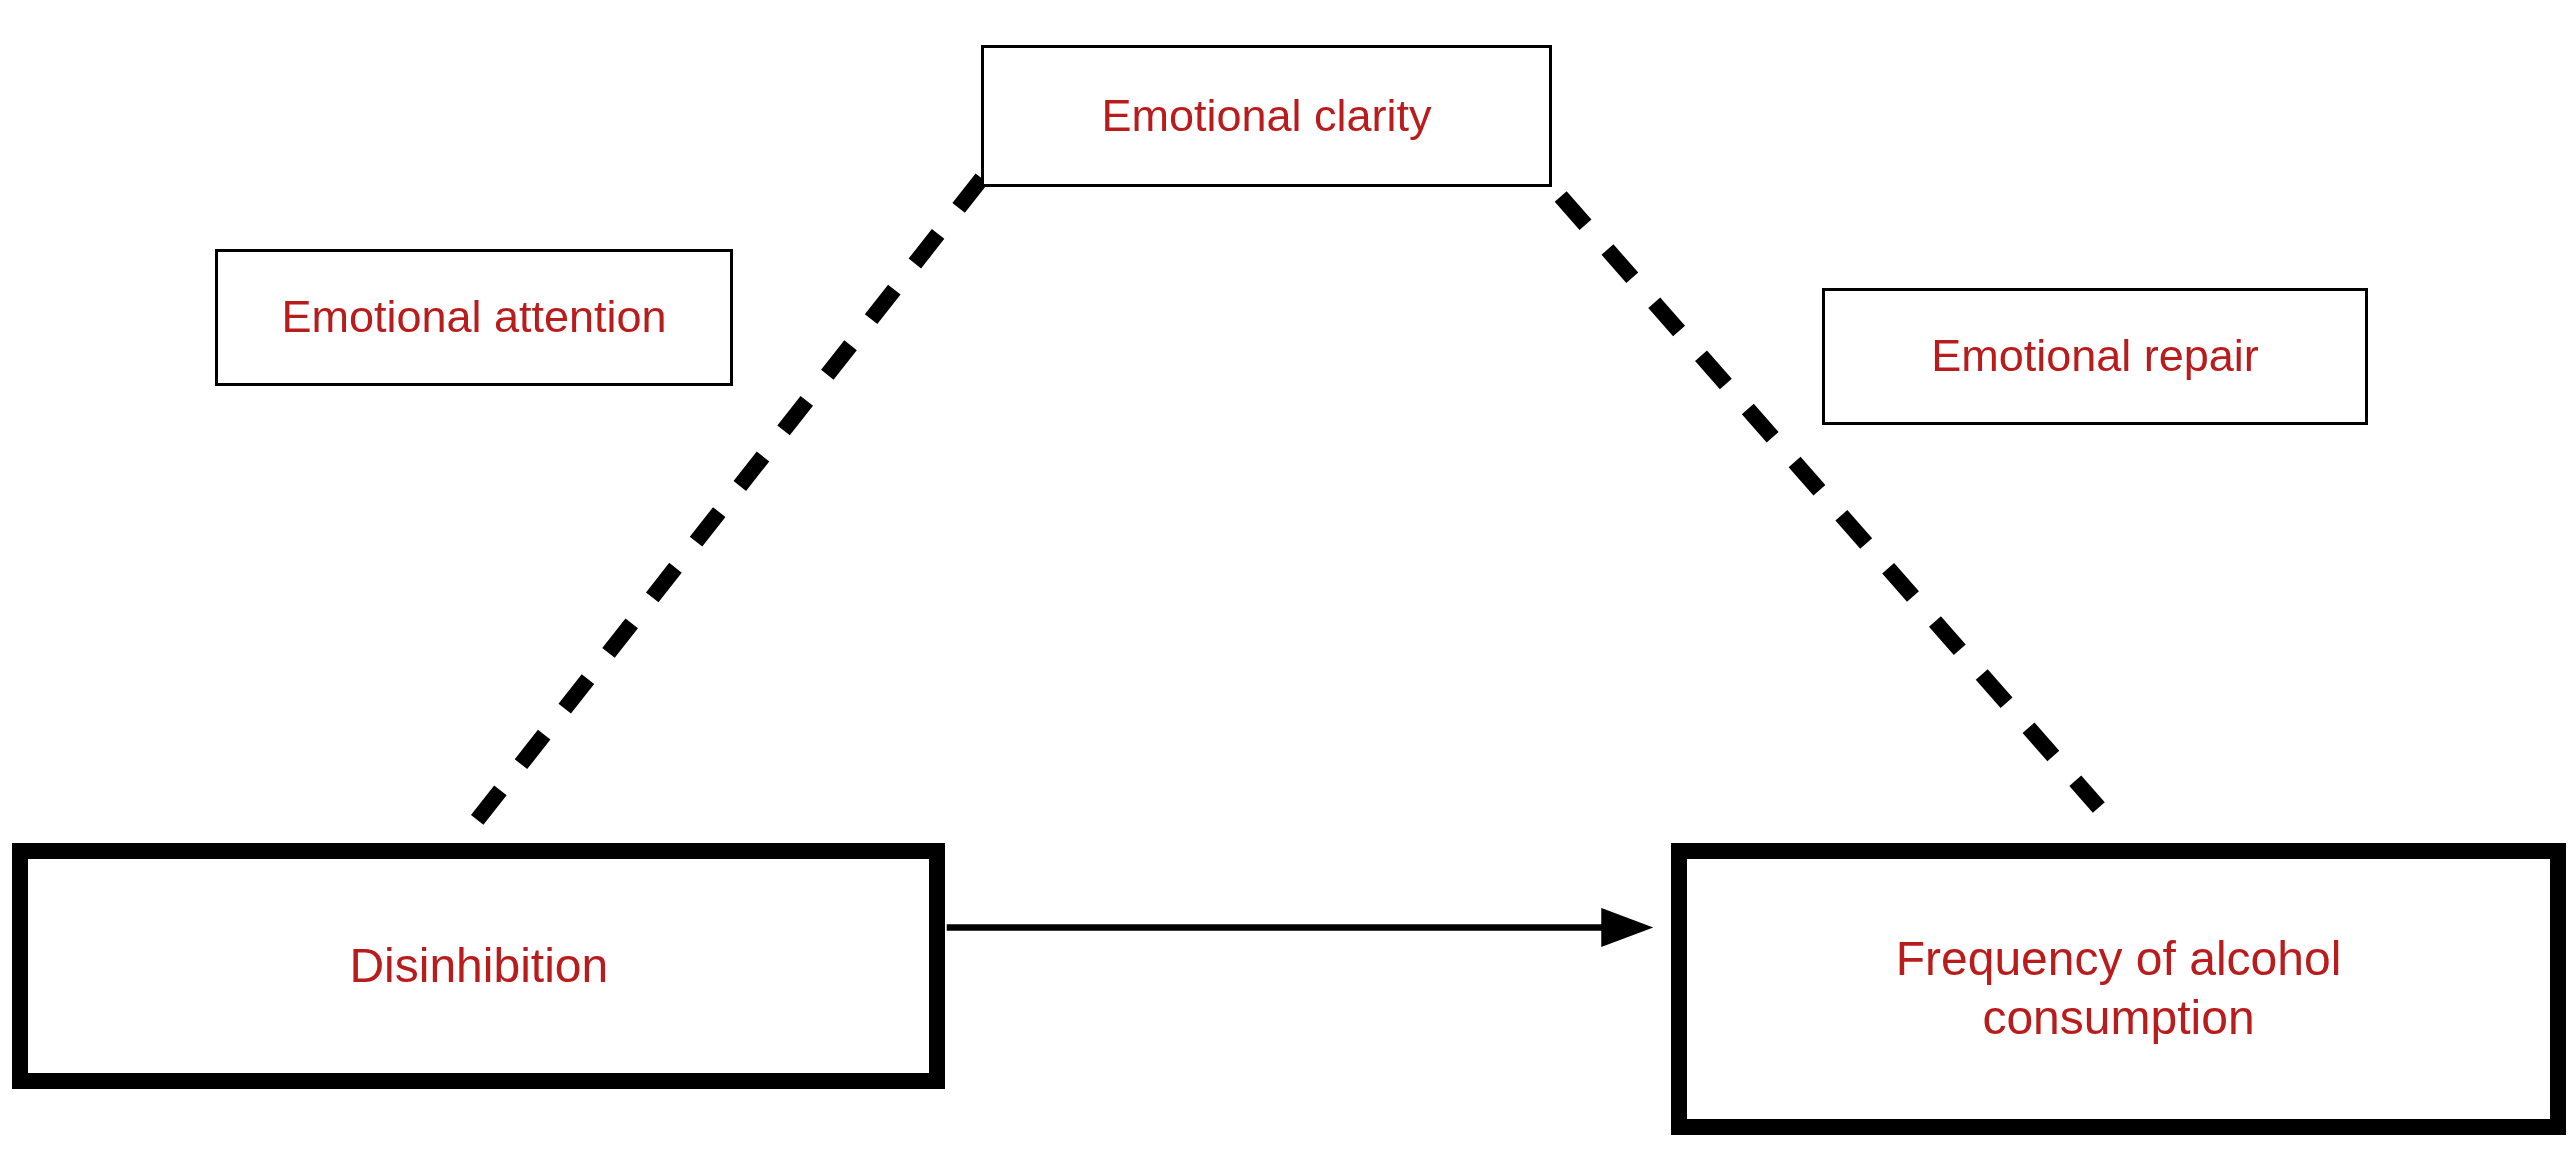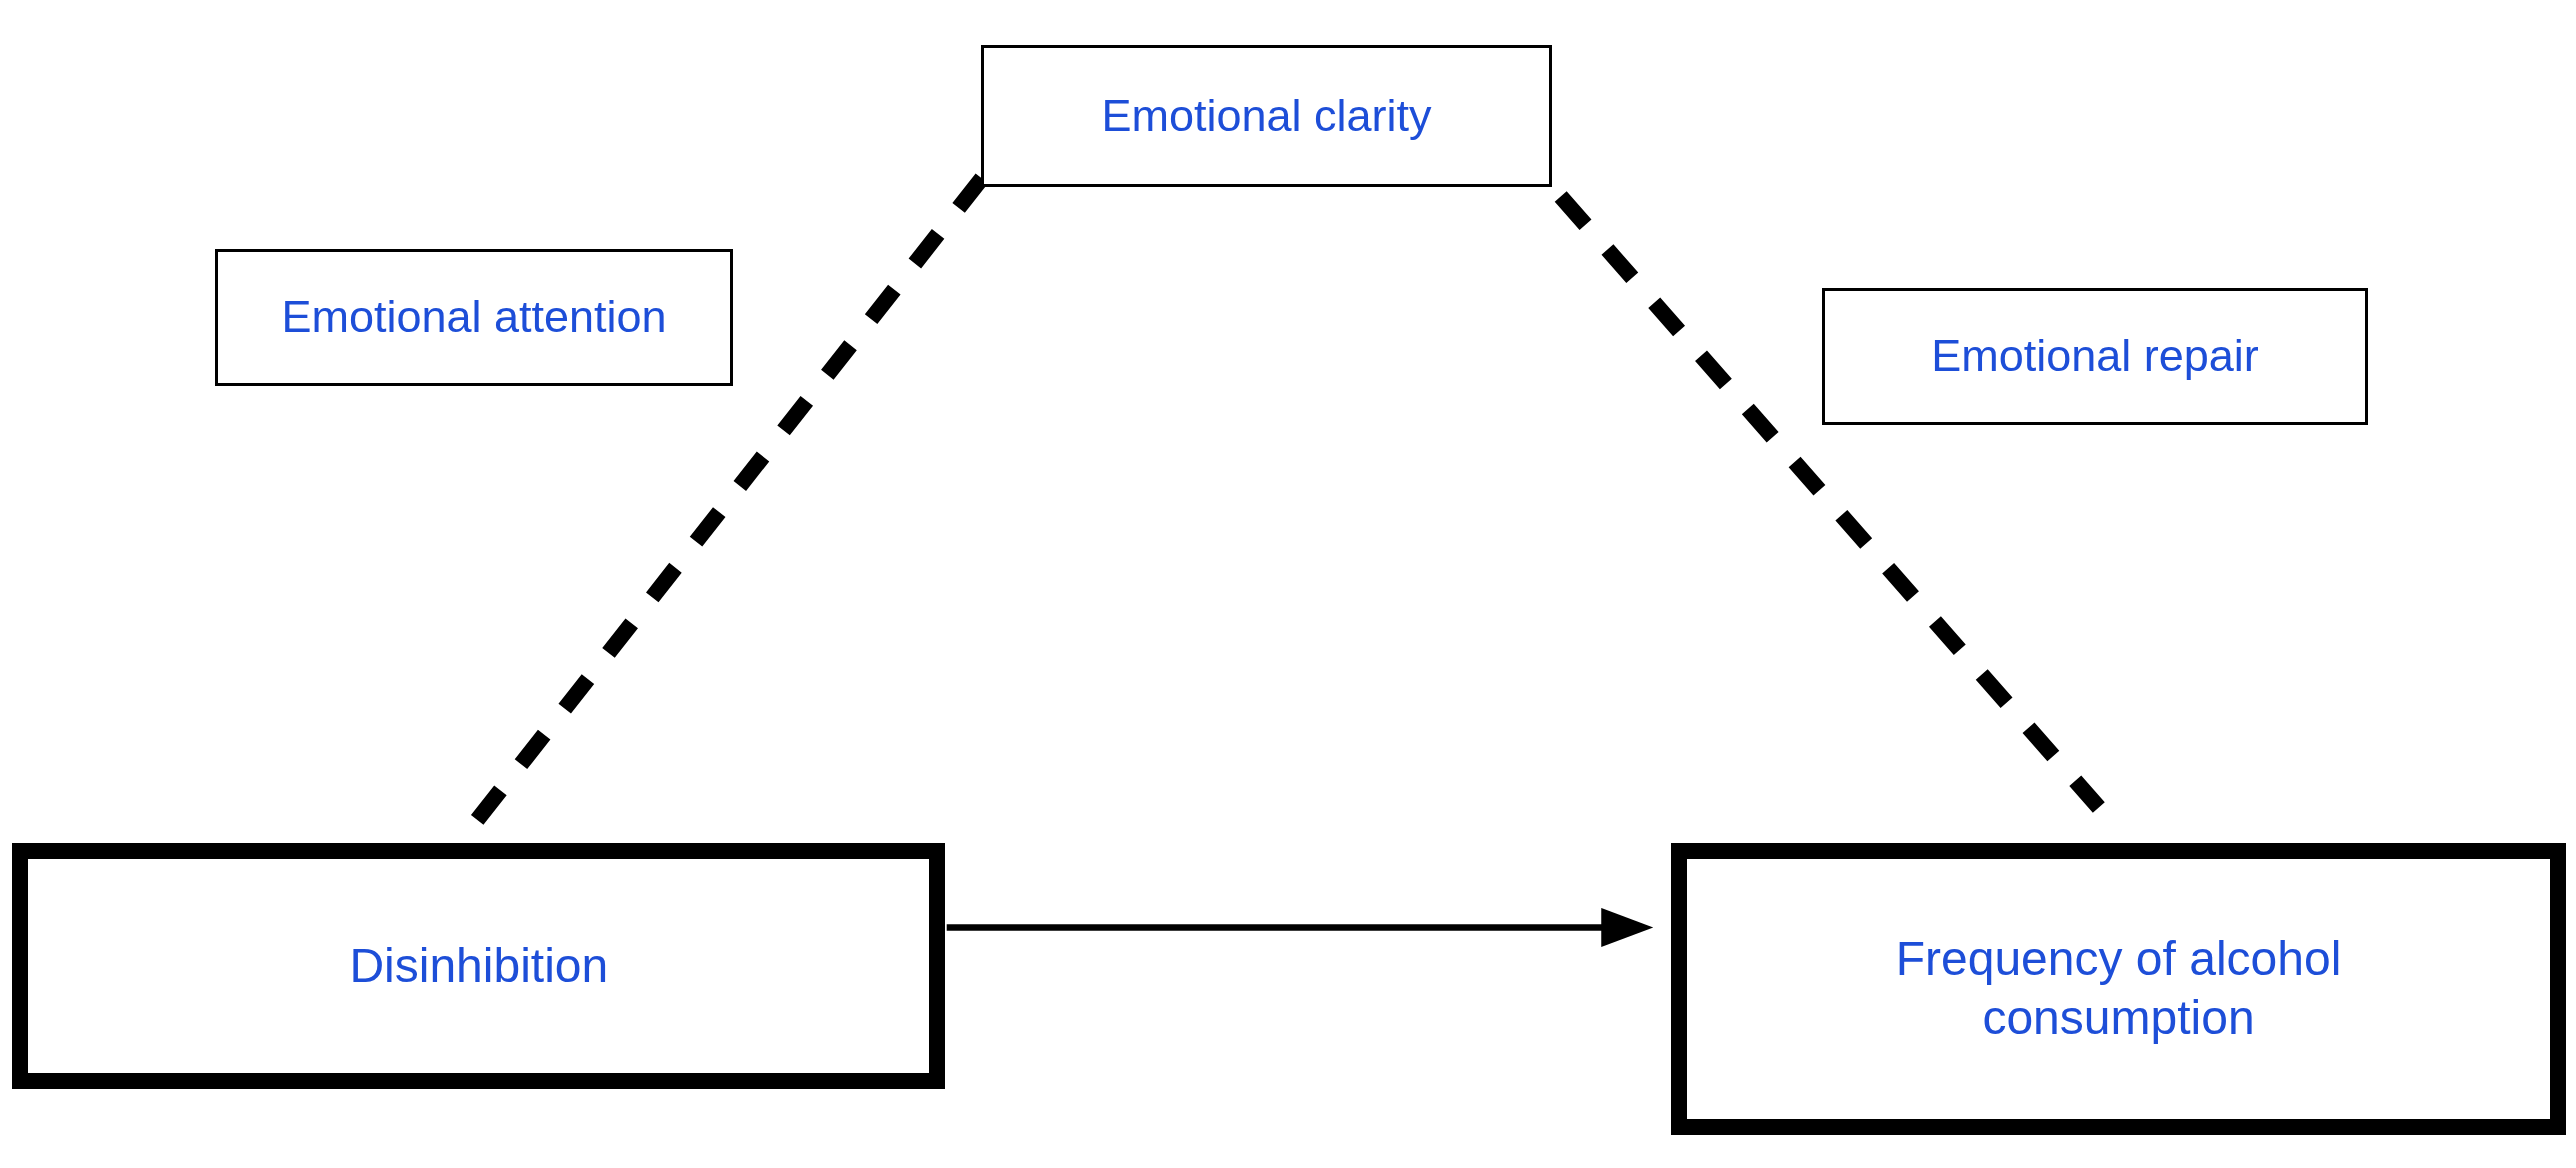--- a/index.html
+++ b/index.html
@@ -27,21 +27,21 @@
     pointer-events: none;
   }
   .node {
     position: absolute;
     box-sizing: border-box;
     background: #ffffff;
     display: flex;
     align-items: center;
     justify-content: center;
     text-align: center;
-    color: #1d4ed8;
+    color: #b91c1c;
     z-index: 2;
   }
   .node-thin {
     border: 3.6px solid #000000;
   }
   .node-thick {
     border: 16px solid #000000;
   }
   .node-label {
     display: block;

